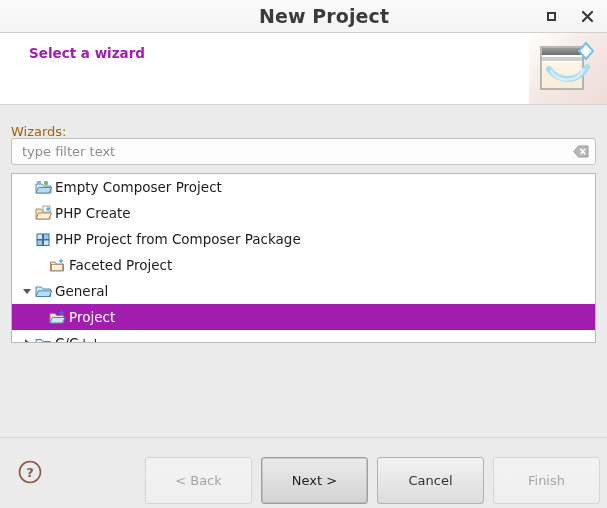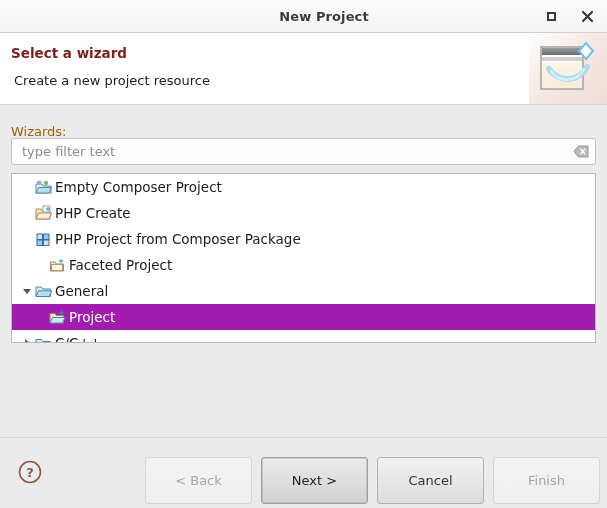--- a/index.html
+++ b/index.html
@@ -29,21 +29,21 @@
     position: relative;
     height: 33px;
     background: linear-gradient(to bottom, #fbfbfb 0%, #f4f4f4 100%);
     border-bottom: 1px solid #d3d0cb;
     display: flex;
     align-items: center;
     justify-content: center;
     box-sizing: border-box;
   }
   .titlebar-title {
-    font-size: 13px;
+    font-size: 19px;
     font-weight: bold;
     color: #3b3b3b;
     letter-spacing: 0.1px;
     margin-left: 41px;
   }
   .window-buttons {
     position: absolute;
     right: 10px;
     top: 0;
     height: 33px;
@@ -71,25 +71,25 @@
   .header {
     position: relative;
     height: 72px;
     background: #ffffff;
     border-bottom: 1px solid #d6d6d6;
     box-sizing: border-box;
     overflow: hidden;
   }
   .header-title {
     position: absolute;
-    left: 11px;
+    left: 29px;
     top: 12px;
     font-size: 13.5px;
     font-weight: bold;
-    color: #7f1d1d;
+    color: #a21caf;
   }
   .header-subtitle {
     position: absolute;
     left: 14px;
     top: 40px;
     font-size: 13px;
     color: #1c1c1c;
   }
   .header-icon {
     position: absolute;
@@ -290,21 +290,20 @@
       <div class="winbtn">
         <svg width="13" height="13" viewBox="0 0 13 13">
           <path d="M2,2 L11,11 M11,2 L2,11" stroke="#3a3a3a" stroke-width="2.2" stroke-linecap="round" fill="none"></path>
         </svg>
       </div>
     </div>
   </div>
 
   <div class="header">
     <div class="header-title">Select a wizard</div>
-    <div class="header-subtitle">Create a new project resource</div>
     <div class="header-icon">
       <svg width="78" height="72" viewBox="0 0 78 72">
         <defs>
           <linearGradient id="bgwash" x1="0" y1="0" x2="1" y2="1">
             <stop offset="0%" stop-color="#ffffff"></stop>
             <stop offset="45%" stop-color="#f6e9e6"></stop>
             <stop offset="100%" stop-color="#efdcd7"></stop>
           </linearGradient>
           <linearGradient id="paper" x1="0" y1="0" x2="0" y2="1">
             <stop offset="0%" stop-color="#fdf6e6"></stop>

